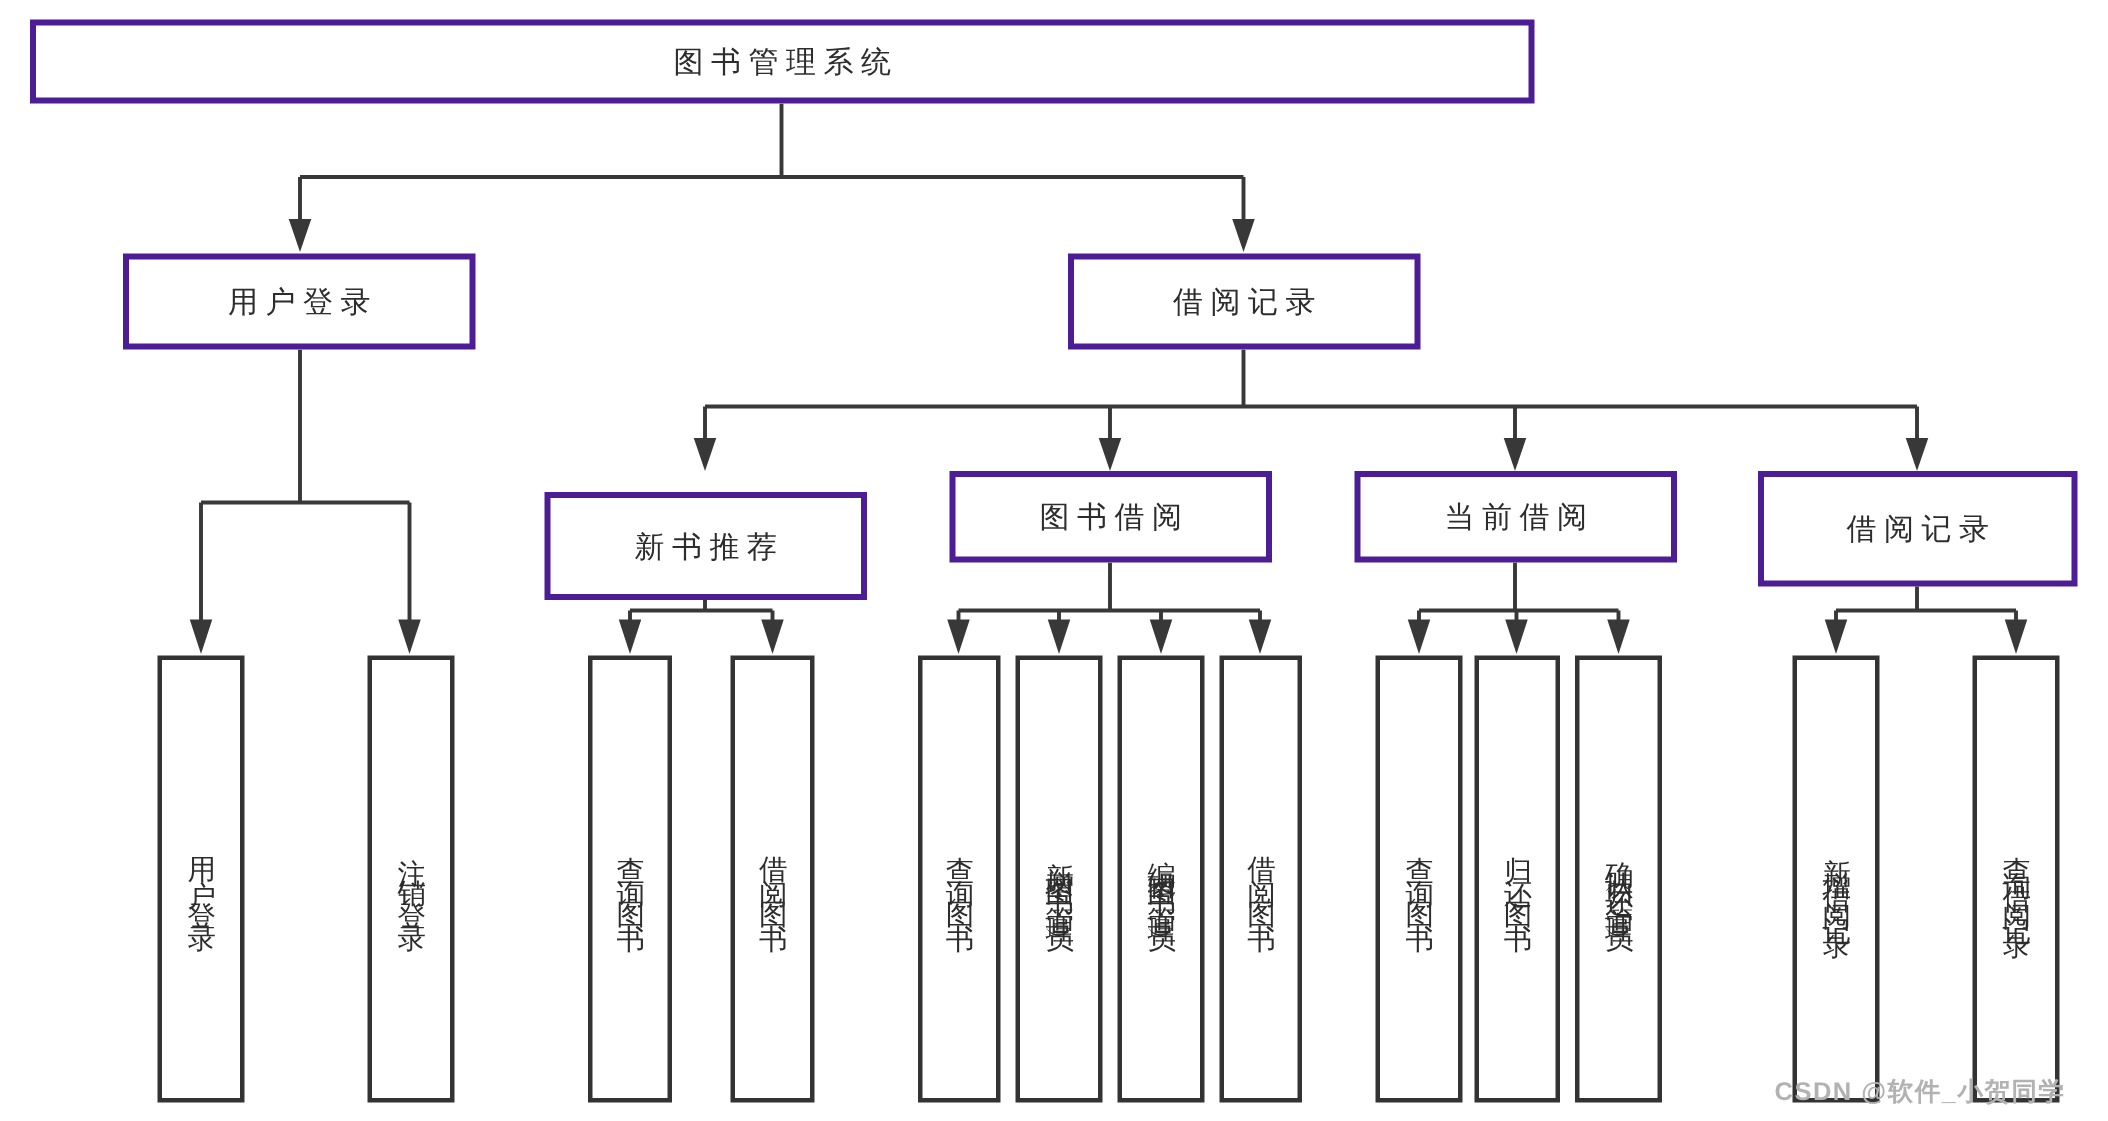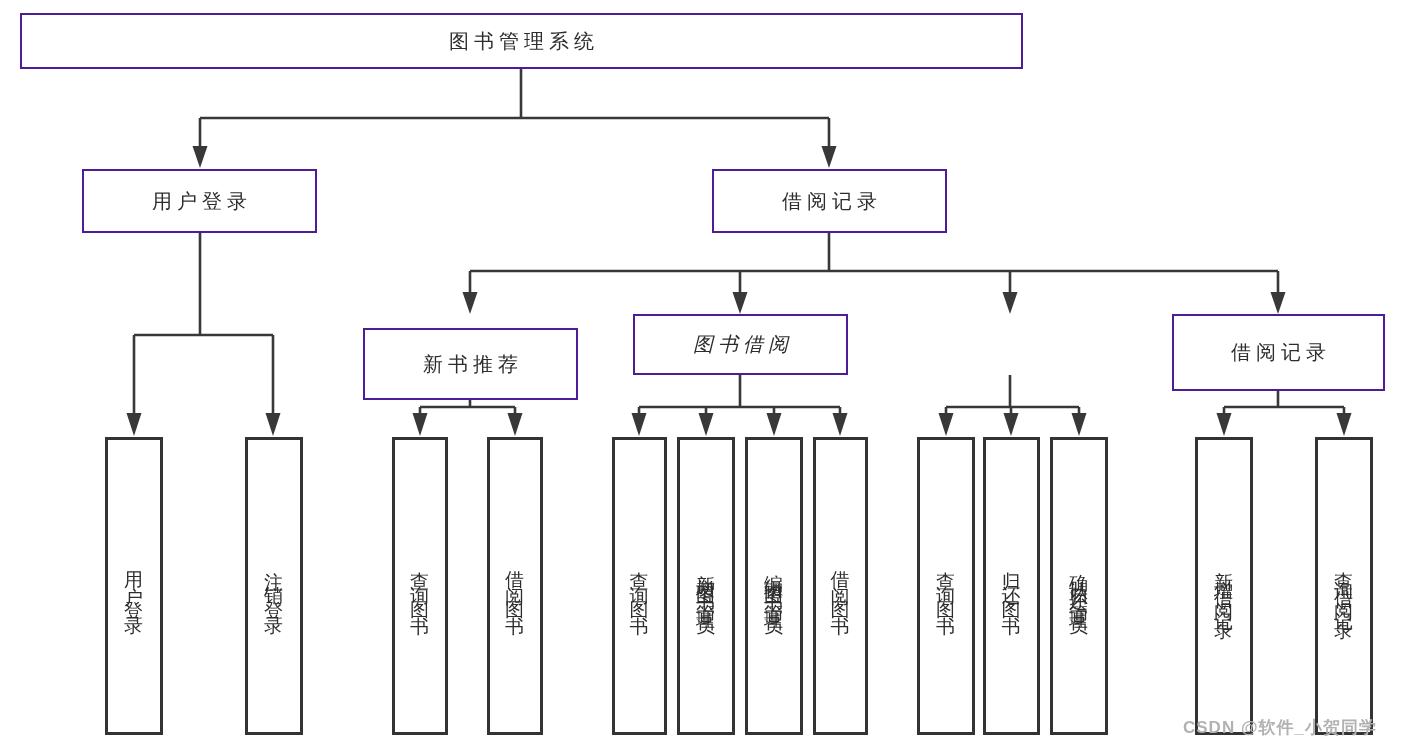--- a/index.html
+++ b/index.html
@@ -16,21 +16,21 @@
 
   .connectors {
     position: absolute;
     left: 0; top: 0;
     width: 1405px; height: 747px;
   }
 
   
   .hbox {
     position: absolute;
-    border: 2px solid #4c1d95;
+    border: 4px solid #4c1d95;
     background: #ffffff;
     display: flex;
     align-items: center;
     justify-content: center;
     font-size: 20px;
     letter-spacing: 5px;
     text-indent: 5px;
     color: #2d2d2d;
     white-space: nowrap;
   }
@@ -117,21 +117,22 @@
       <polygon points="1336.5,413 1351.5,413 1344,436"></polygon>
     </g>
   </svg>
 
   <div class="hbox" style="left:20px; top:13px; width:1003px; height:56px;">图书管理系统</div>
 
   <div class="hbox" style="left:82px; top:169px; width:235px; height:64px;">用户登录</div>
   <div class="hbox" style="left:712px; top:169px; width:235px; height:64px;">借阅记录</div>
 
   <div class="hbox" style="left:363px; top:328px; width:215px; height:72px;">新书推荐</div>
-  <div class="hbox" style="left:633px; top:314px; width:215px; height:61px;font-style:italic;">图书借阅</div>
+  <div class="hbox" style="left:633px; top:314px; width:215px; height:61px;">图书借阅</div>
+  <div class="hbox" style="left:903px; top:314px; width:215px; height:61px;">当前借阅</div>
   <div class="hbox" style="left:1172px; top:314px; width:213px; height:77px;">借阅记录</div>
 
   <div class="vbox" style="left:105px; width:58px;">用户登录</div>
   <div class="vbox" style="left:245px; width:58px;">注销登录</div>
 
   <div class="vbox" style="left:392px; width:56px;">查询图书</div>
   <div class="vbox" style="left:487px; width:56px;">借阅图书</div>
 
   <div class="vbox" style="left:612px; width:55px;">查询图书</div>
   <div class="vbox long" style="left:677px; width:58px;">新增图书（管理员）</div>

